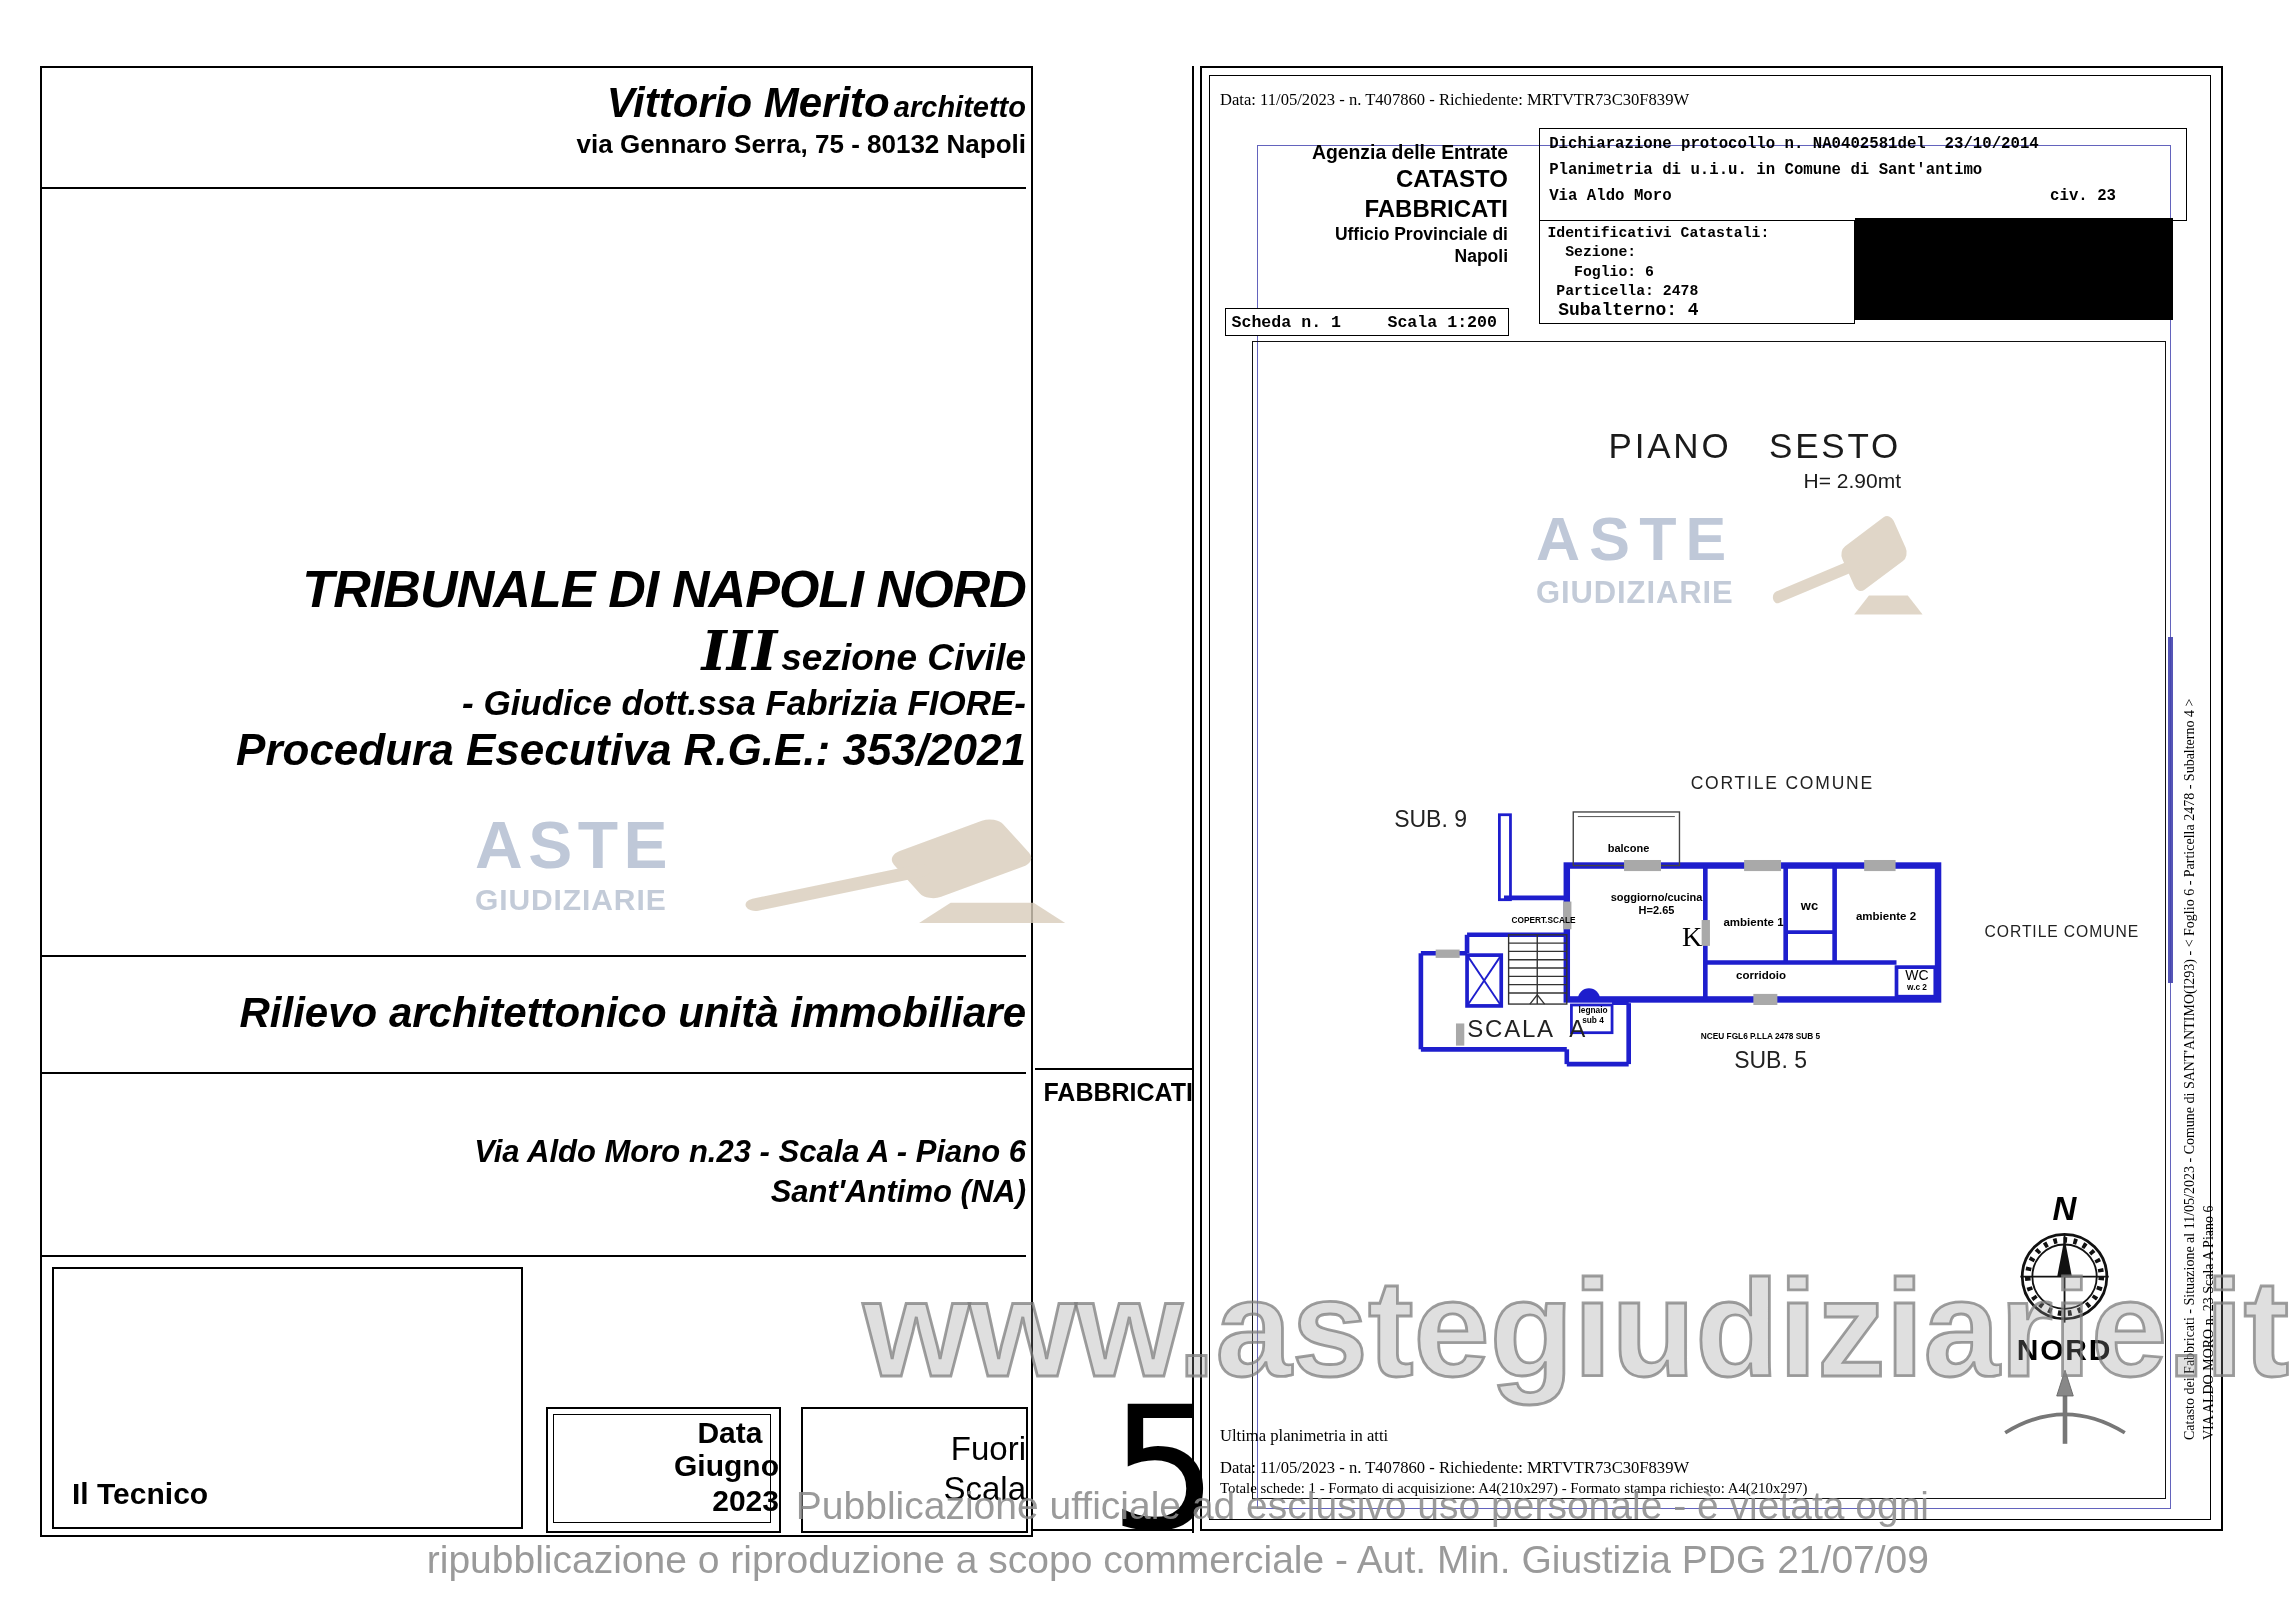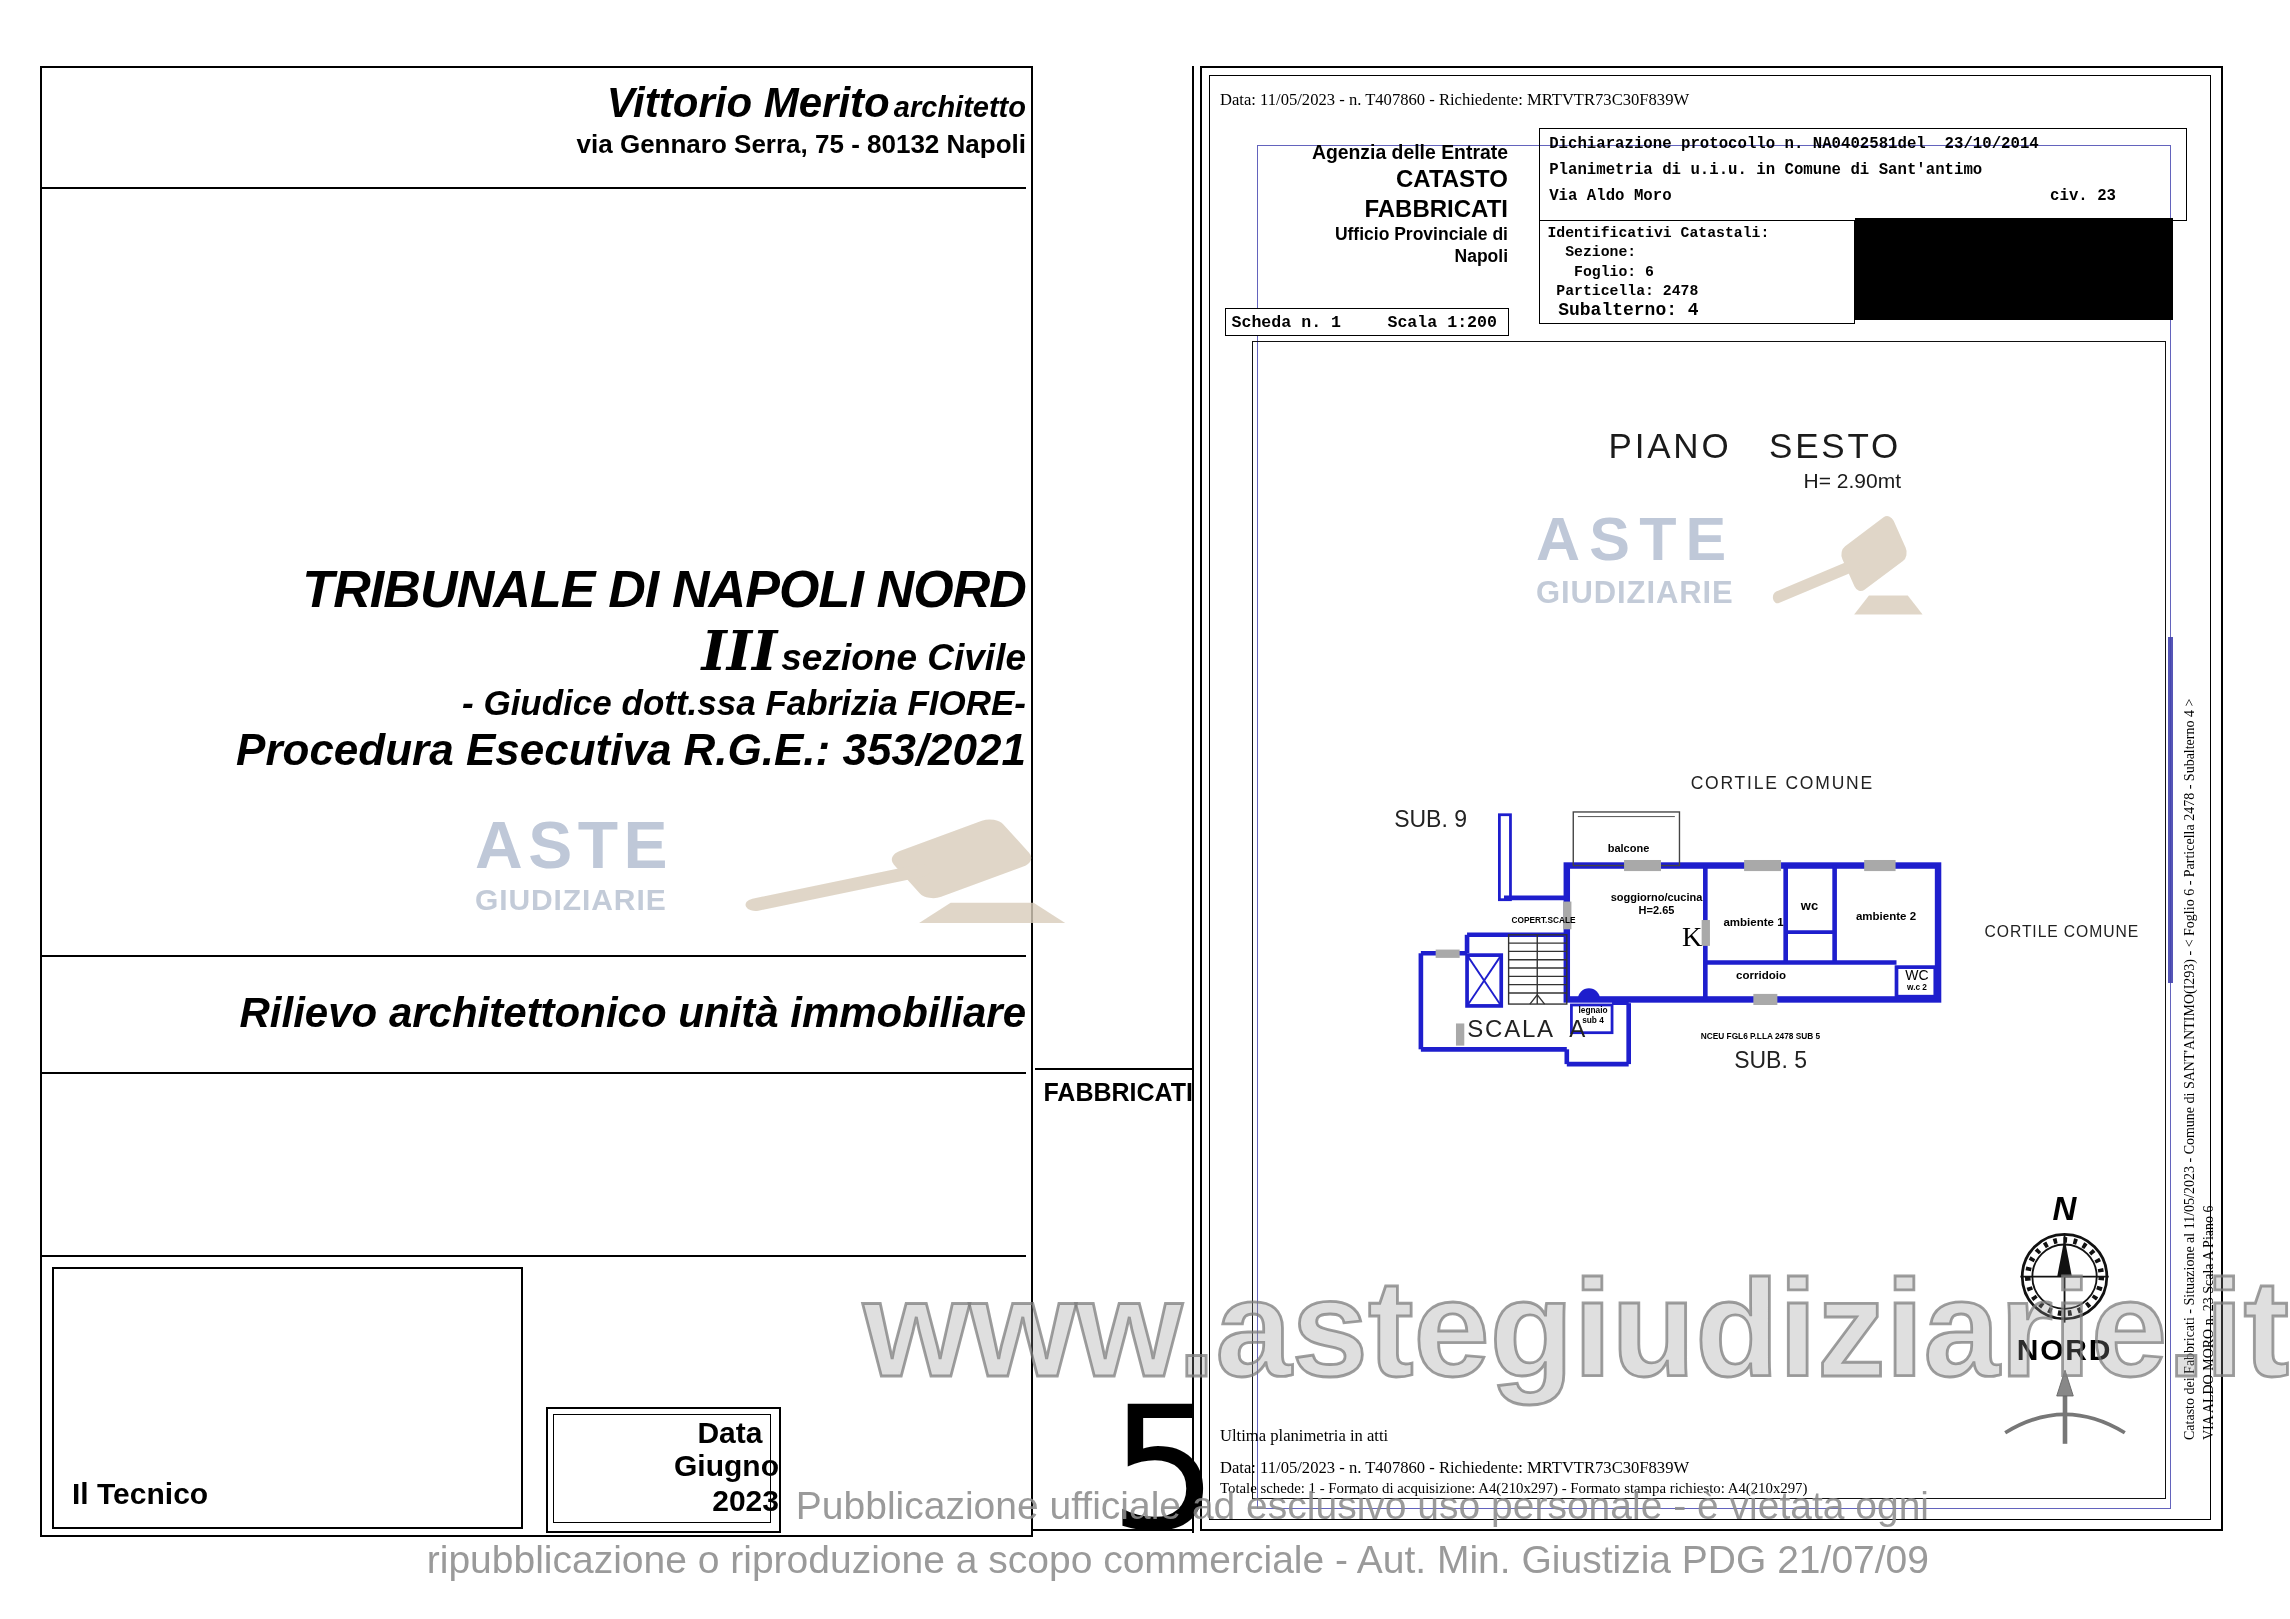--- a/index.html
+++ b/index.html
@@ -43,33 +43,41 @@
       <span class="bi" style="font-size:37px;">sezione Civile</span>
     </div>
     <div class="bi" style="font-size:35px;line-height:1.25;">- Giudice dott.ssa Fabrizia FIORE-</div>
     <div class="bi" style="font-size:44px;line-height:1.15;">Procedura Esecutiva R.G.E.: 353/2021</div>
   </div>
 
   <div class="abs" style="left:42px;top:955px;width:984px;border-top:2.8px solid #000;"></div>
   <div class="abs c bi" style="left:42px;top:989px;width:984px;font-size:42px;">Rilievo architettonico unità immobiliare</div>
   <div class="abs" style="left:42px;top:1072px;width:984px;border-top:2.8px solid #000;"></div>
 
+  <div class="abs c" style="left:42px;top:1132px;width:984px;">
+    <div class="bi" style="font-size:31px;line-height:1.3;">Via Aldo Moro n.23 - Scala A - Piano 6</div>
+    <div class="bi" style="font-size:31px;line-height:1.3;">Sant'Antimo (NA)</div>
+  </div>
   <div class="abs" style="left:42px;top:1255px;width:984px;border-top:2.8px solid #000;"></div>
 
   <div class="abs bb" style="left:52px;top:1267px;width:467px;height:258px;"></div>
   <div class="abs b" style="left:72px;top:1477px;font-size:30px;">Il Tecnico</div>
 
 
   <div class="abs bb" style="left:546px;top:1407px;width:231px;height:122px;">
     <div class="abs" style="left:4.6px;top:4.6px;width:216px;height:107px;border:1.8px solid #000;"></div>
     <div class="r b" style="font-size:30px;margin-top:7.4px;padding-right:16.6px;line-height:1.1;">Data</div>
     <div class="c b" style="font-size:30px;line-height:1.15;">Giugno</div>
     <div class="c b" style="font-size:30px;line-height:1.15;">2023</div>
   </div>
 
+  <div class="abs bb" style="left:801px;top:1407px;width:223px;height:122px;">
+    <div class="c" style="font-size:33px;margin-top:20px;line-height:1.2;">Fuori</div>
+    <div class="c" style="font-size:33px;line-height:1.2;">Scala</div>
+  </div>
 
   <div class="abs" style="left:1192px;top:66px;height:1467px;border-left:2.8px solid #000;"></div>
   <div class="abs" style="left:1032px;top:1529px;width:161px;border-top:2.8px solid #000;"></div>
   <div class="abs" style="left:1035px;top:1068px;width:158px;border-top:2.8px solid #000;"></div>
   <div class="abs c b" style="left:1032px;top:1078px;width:161px;font-size:25px;">FABBRICATI</div>
   <div class="abs c" style="left:1061px;top:1384px;width:157px;font-size:171px;line-height:1;font-family:'DejaVu Sans',sans-serif;">5</div>
 
   <div class="abs bb" style="left:1200px;top:66px;width:1019px;height:1461px;"></div>
   <div class="abs" style="left:1209px;top:75px;width:1000px;height:1443px;border:0.9px solid #000;"></div>
 

